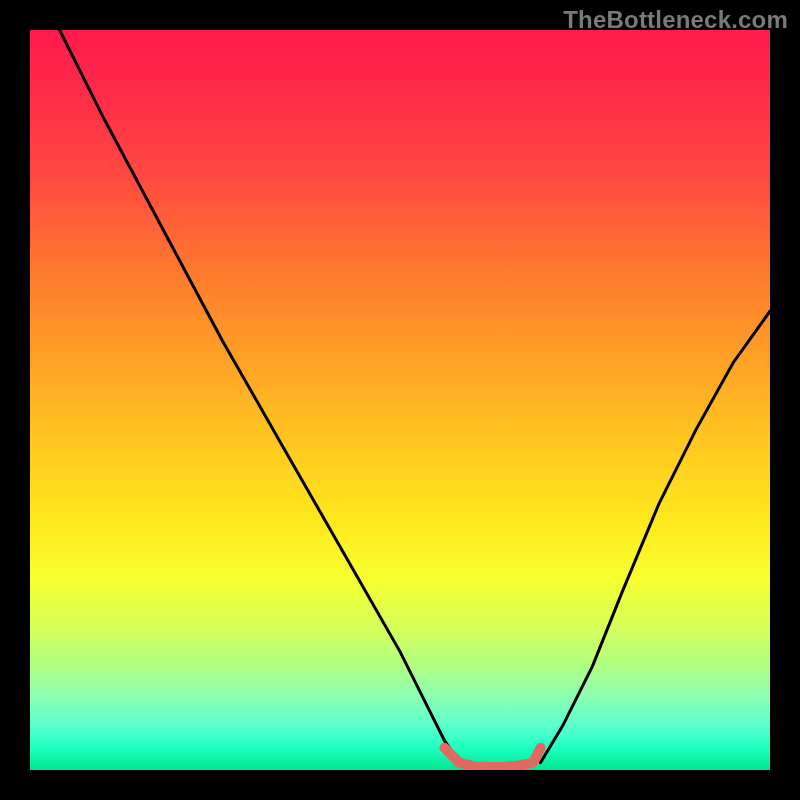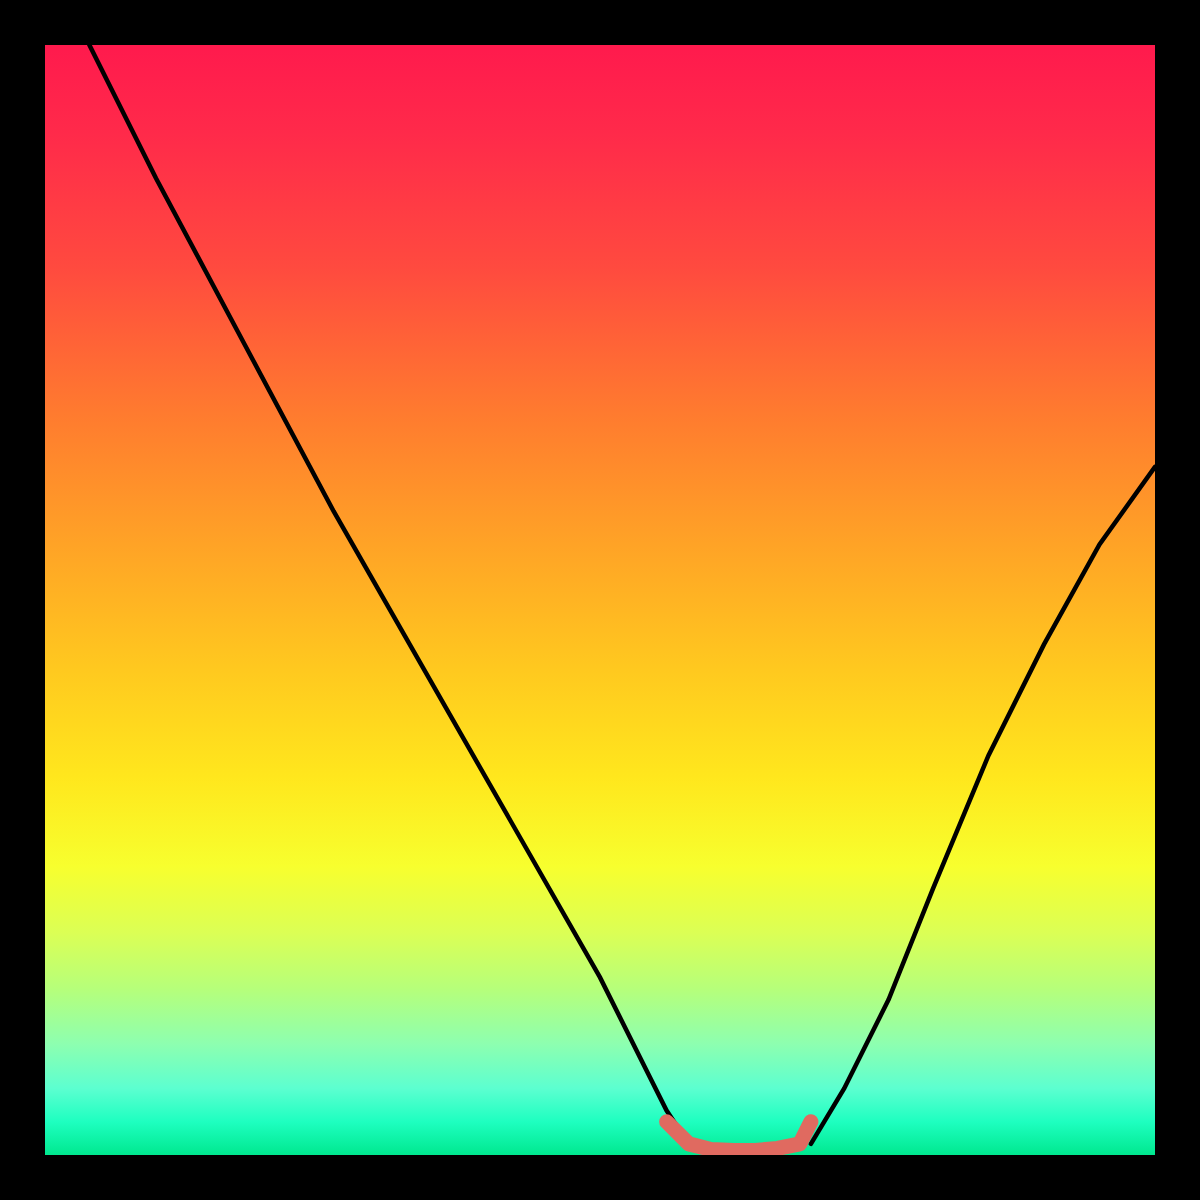--- a/index.html
+++ b/index.html
@@ -69,13 +69,14 @@
   <div class="plot">
     <div class="gradient"></div>
 
     <svg class="curves" viewBox="0 0 740 740" preserveAspectRatio="none">
       <path d="M29.6 0.0 L74.0 88.8 L133.2 199.8 L192.4 310.8 L251.6 414.4 L310.8 518.0 L370.0 621.6 L399.6 680.8 L414.4 710.4 L429.2 732.6" fill="none" stroke="#000" stroke-width="3" stroke-linecap="round"></path>
       <path d="M510.6 732.6 L532.8 695.6 L562.4 636.4 L592.0 562.4 L629.0 473.6 L666.0 399.6 L703.0 333.0 L740.0 281.2" fill="none" stroke="#000" stroke-width="3" stroke-linecap="round"></path>
       <path d="M414.4 717.8 L429.2 732.6 L444.0 736.3 L458.8 737.0 L473.6 737.0 L488.4 735.6 L503.2 732.6 L510.6 717.8" fill="none" stroke="#e06a60" stroke-width="10" stroke-linecap="round" stroke-linejoin="round"></path>
     </svg>
   </div>
 
+  <div class="watermark">TheBottleneck.com</div>
 </div>
 
 </body></html>

